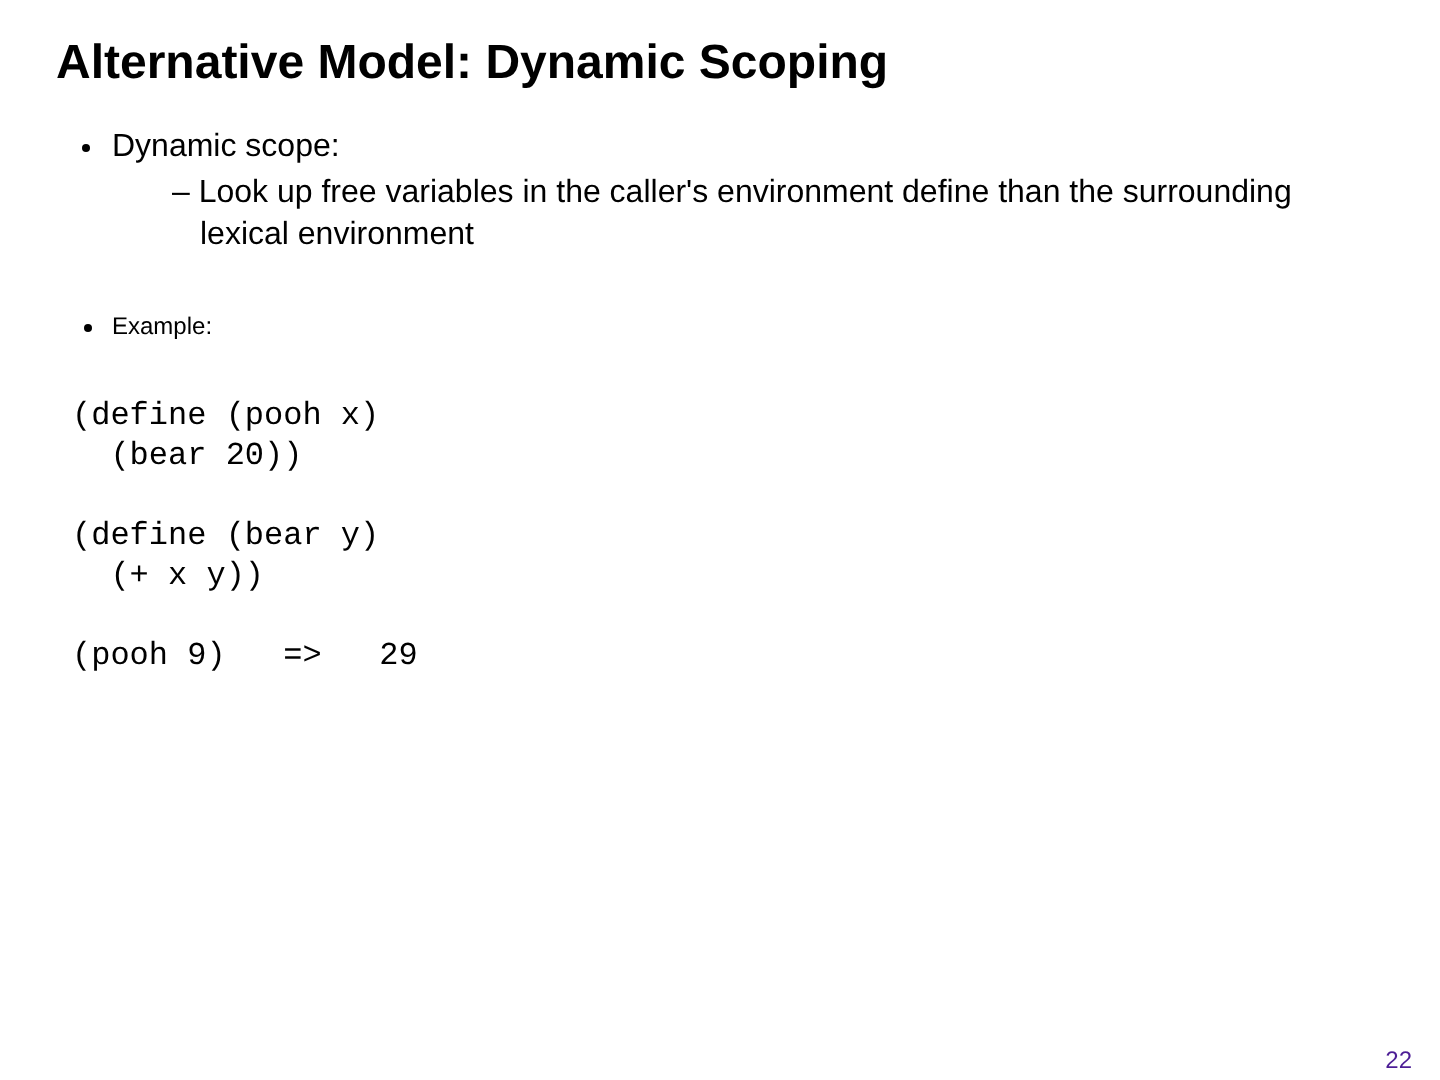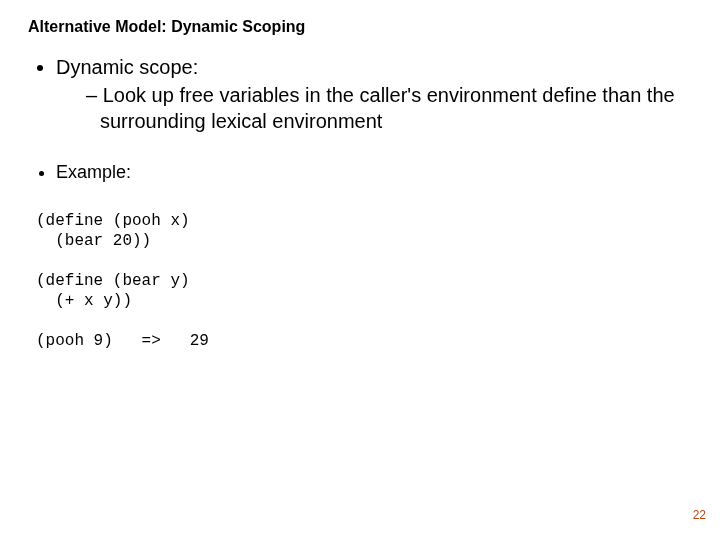--- a/index.html
+++ b/index.html
@@ -13,61 +13,61 @@
     position: relative;
   }
   .slide {
     box-sizing: border-box;
     width: 720px;
     height: 540px;
     padding: 18px 28px 10px 28px;
     position: relative;
   }
   .title {
-    font-size: 16px;
+    font-size: 24px;
     font-weight: bold;
     margin: 0 0 18px 0;
   }
   .bullets1 {
     margin: 0;
     padding-left: 28px;
-    font-size: 20px;
+    font-size: 16px;
     line-height: 1.3;
   }
   .bullets1 > li { margin-bottom: 4px; }
   .sublist {
     list-style: none;
     margin: 2px 0 0 30px;
     padding: 0;
   }
   .sublist li::before {
     content: "– ";
   }
   .sublist li {
     text-indent: -14px;
     padding-left: 14px;
   }
   .example-label-list {
     margin: 28px 0 0 0;
     padding-left: 28px;
-    font-size: 18px;
+    font-size: 12px;
   }
   .code-block {
     font-family: "Courier New", Courier, monospace;
     font-size: 16px;
     white-space: pre;
     margin: 28px 0 0 8px;
     line-height: 1.25;
   }
   .pagenum {
     position: absolute;
     right: 14px;
-    bottom: 18px;
+    bottom: 3px;
     font-size: 12px;
-    color: #c2410c;
+    color: #4c1d95;
   }
 </style>
 </head>
 <body>
 
 <div class="slide">
 
   <h1 class="title">Alternative Model: Dynamic Scoping</h1>
 
   <ul class="bullets1">

